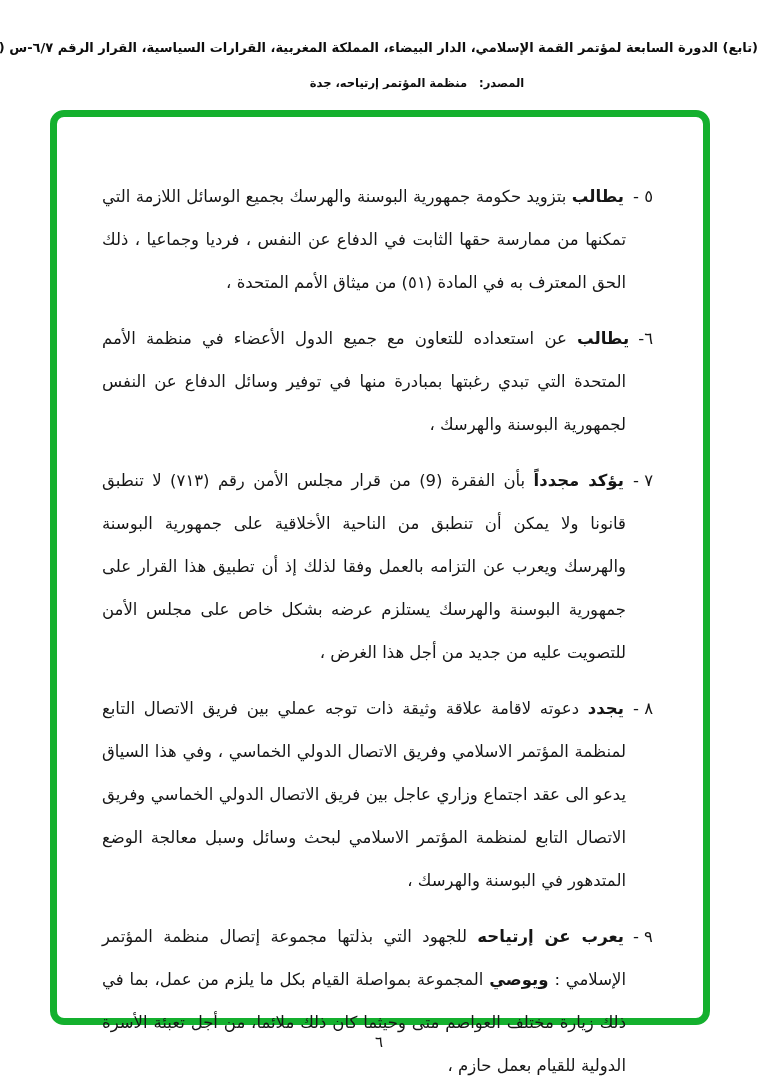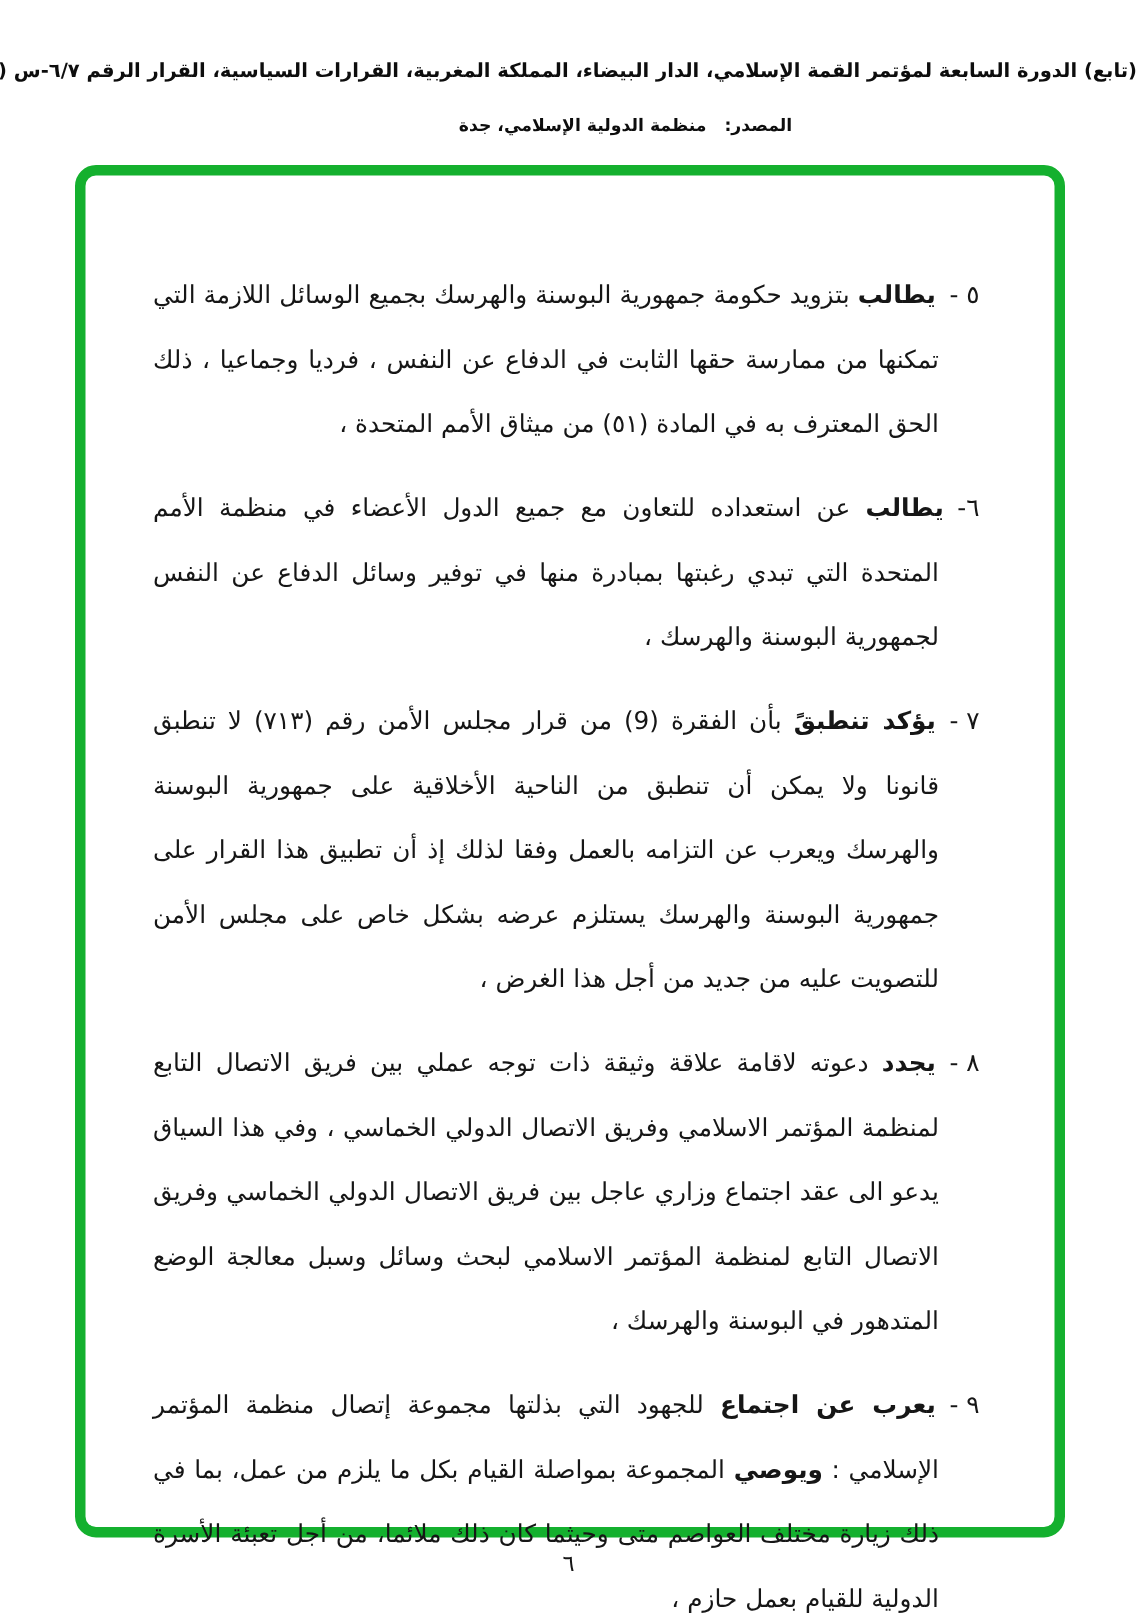--- a/index.html
+++ b/index.html
@@ -92,28 +92,28 @@
 </style>
 </head>
 <body>
 
 <div class="page">
 
   <div class="header-line1">(تابع) الدورة السابعة لمؤتمر القمة الإسلامي، الدار البيضاء، المملكة المغربية، القرارات السياسية، القرار الرقم ٦/٧-س (ق.أ)</div>
 
   <div class="header-line2">
     <span class="src-label">المصدر:</span>
-    <span class="src-value">منظمة الدولية الإسلامي، جدة</span>
+    <span class="src-value">منظمة المؤتمر إرتياحه، جدة</span>
   </div>
 
   <div class="doc-frame" style="border-color: rgb(20, 176, 46);"></div>
 
   <div class="doc-content" id="items-container">
       <div class="item"><span class="num">٥ -</span><span class="lead">يطالب</span><span> بتزويد حكومة جمهورية البوسنة والهرسك بجميع الوسائل اللازمة التي تمكنها من ممارسة حقها الثابت في الدفاع عن النفس ، فرديا وجماعيا ، ذلك الحق المعترف به في المادة (٥١) من ميثاق الأمم المتحدة ،</span></div>
       <div class="item"><span class="num">٦-</span><span class="lead">يطالب</span><span> عن استعداده للتعاون مع جميع الدول الأعضاء في منظمة الأمم المتحدة التي تبدي رغبتها بمبادرة منها في توفير وسائل الدفاع عن النفس لجمهورية البوسنة والهرسك ،</span></div>
-      <div class="item"><span class="num">٧ -</span><span class="lead">يؤكد تنطبقً</span><span> بأن الفقرة (9) من قرار مجلس الأمن رقم (٧١٣) لا تنطبق قانونا ولا يمكن أن تنطبق من الناحية الأخلاقية على جمهورية البوسنة والهرسك ويعرب عن التزامه بالعمل وفقا لذلك إذ أن تطبيق هذا القرار على جمهورية البوسنة والهرسك يستلزم عرضه بشكل خاص على مجلس الأمن للتصويت عليه من جديد من أجل هذا الغرض ،</span></div>
+      <div class="item"><span class="num">٧ -</span><span class="lead">يؤكد مجدداً</span><span> بأن الفقرة (9) من قرار مجلس الأمن رقم (٧١٣) لا تنطبق قانونا ولا يمكن أن تنطبق من الناحية الأخلاقية على جمهورية البوسنة والهرسك ويعرب عن التزامه بالعمل وفقا لذلك إذ أن تطبيق هذا القرار على جمهورية البوسنة والهرسك يستلزم عرضه بشكل خاص على مجلس الأمن للتصويت عليه من جديد من أجل هذا الغرض ،</span></div>
       <div class="item"><span class="num">٨ -</span><span class="lead">يجدد</span><span> دعوته لاقامة علاقة وثيقة ذات توجه عملي بين فريق الاتصال التابع لمنظمة المؤتمر الاسلامي وفريق الاتصال الدولي الخماسي ، وفي هذا السياق يدعو الى عقد اجتماع وزاري عاجل بين فريق الاتصال الدولي الخماسي وفريق الاتصال التابع لمنظمة المؤتمر الاسلامي لبحث وسائل وسبل معالجة الوضع المتدهور في البوسنة والهرسك ،</span></div>
-      <div class="item"><span class="num">٩ -</span><span class="lead">يعرب عن اجتماع</span><span> للجهود التي بذلتها مجموعة إتصال منظمة المؤتمر الإسلامي : </span><span class="lead">ويوصي</span><span> المجموعة بمواصلة القيام بكل ما يلزم من عمل، بما في ذلك زيارة مختلف العواصم متى وحيثما كان ذلك ملائما، من أجل تعبئة الأسرة الدولية للقيام بعمل حازم ،</span></div>
+      <div class="item"><span class="num">٩ -</span><span class="lead">يعرب عن إرتياحه</span><span> للجهود التي بذلتها مجموعة إتصال منظمة المؤتمر الإسلامي : </span><span class="lead">ويوصي</span><span> المجموعة بمواصلة القيام بكل ما يلزم من عمل، بما في ذلك زيارة مختلف العواصم متى وحيثما كان ذلك ملائما، من أجل تعبئة الأسرة الدولية للقيام بعمل حازم ،</span></div>
     </div>
 
   <div class="page-number">٦</div>
 
 </div>
 
 </body></html>

